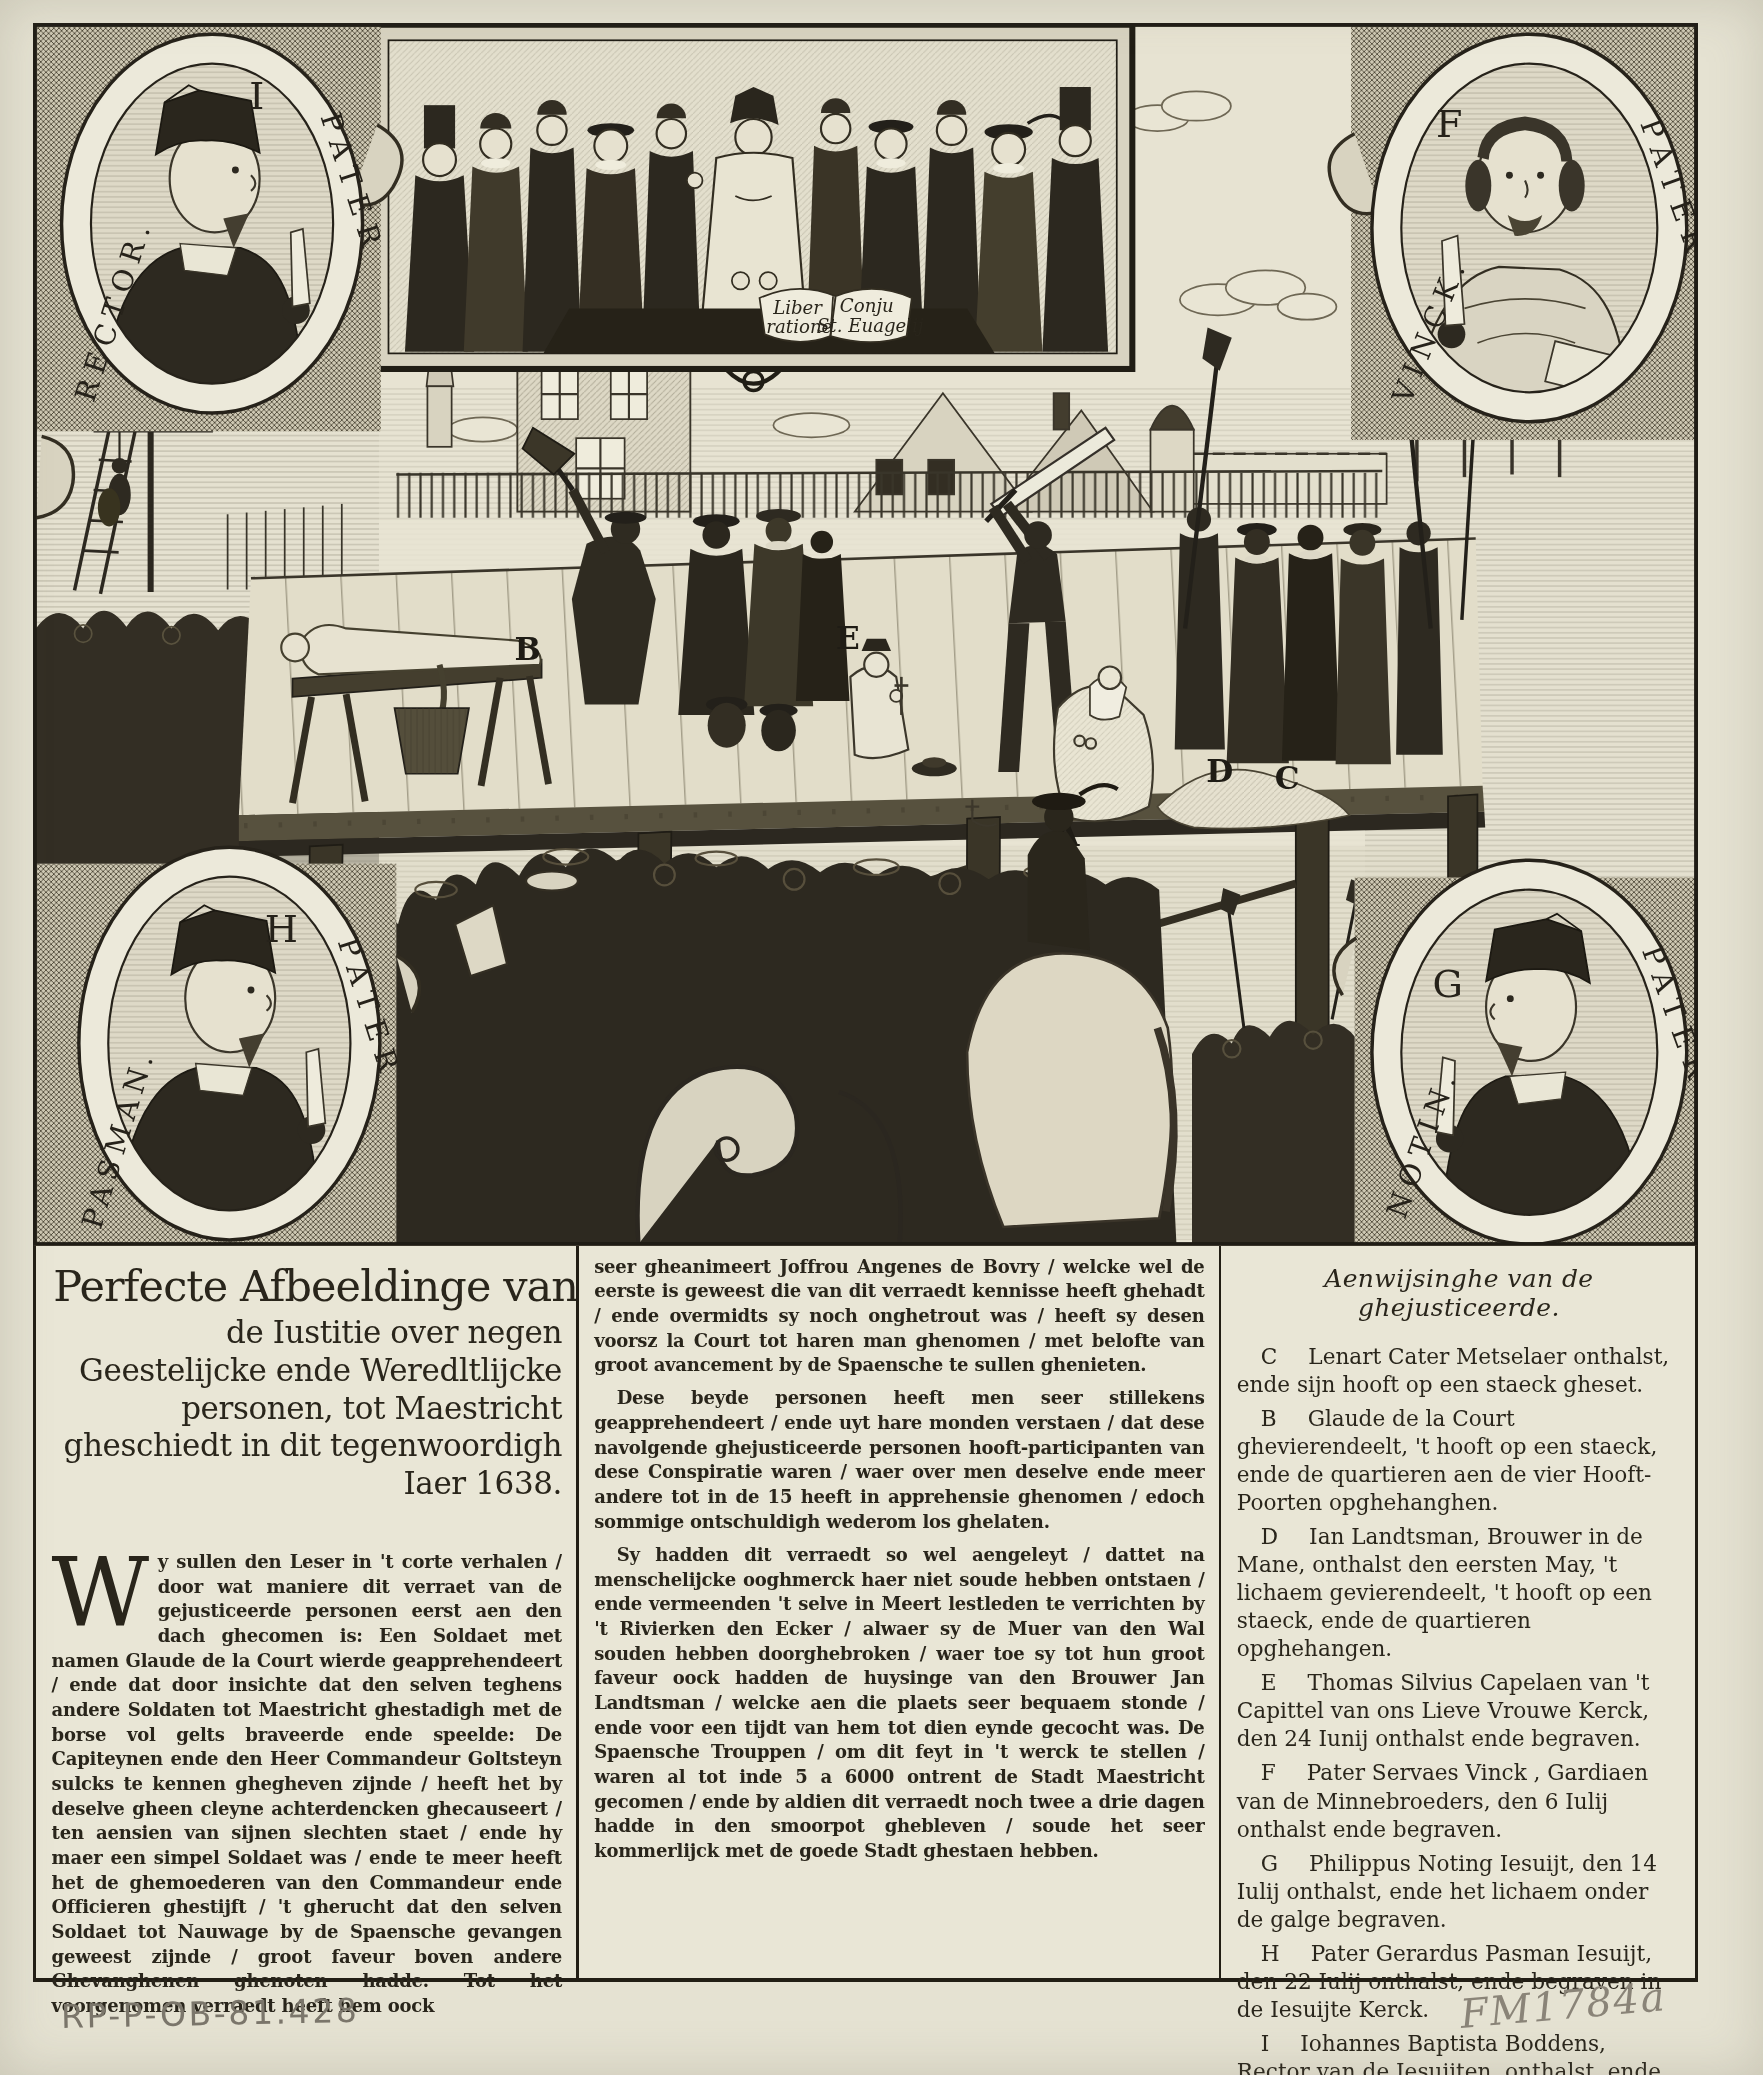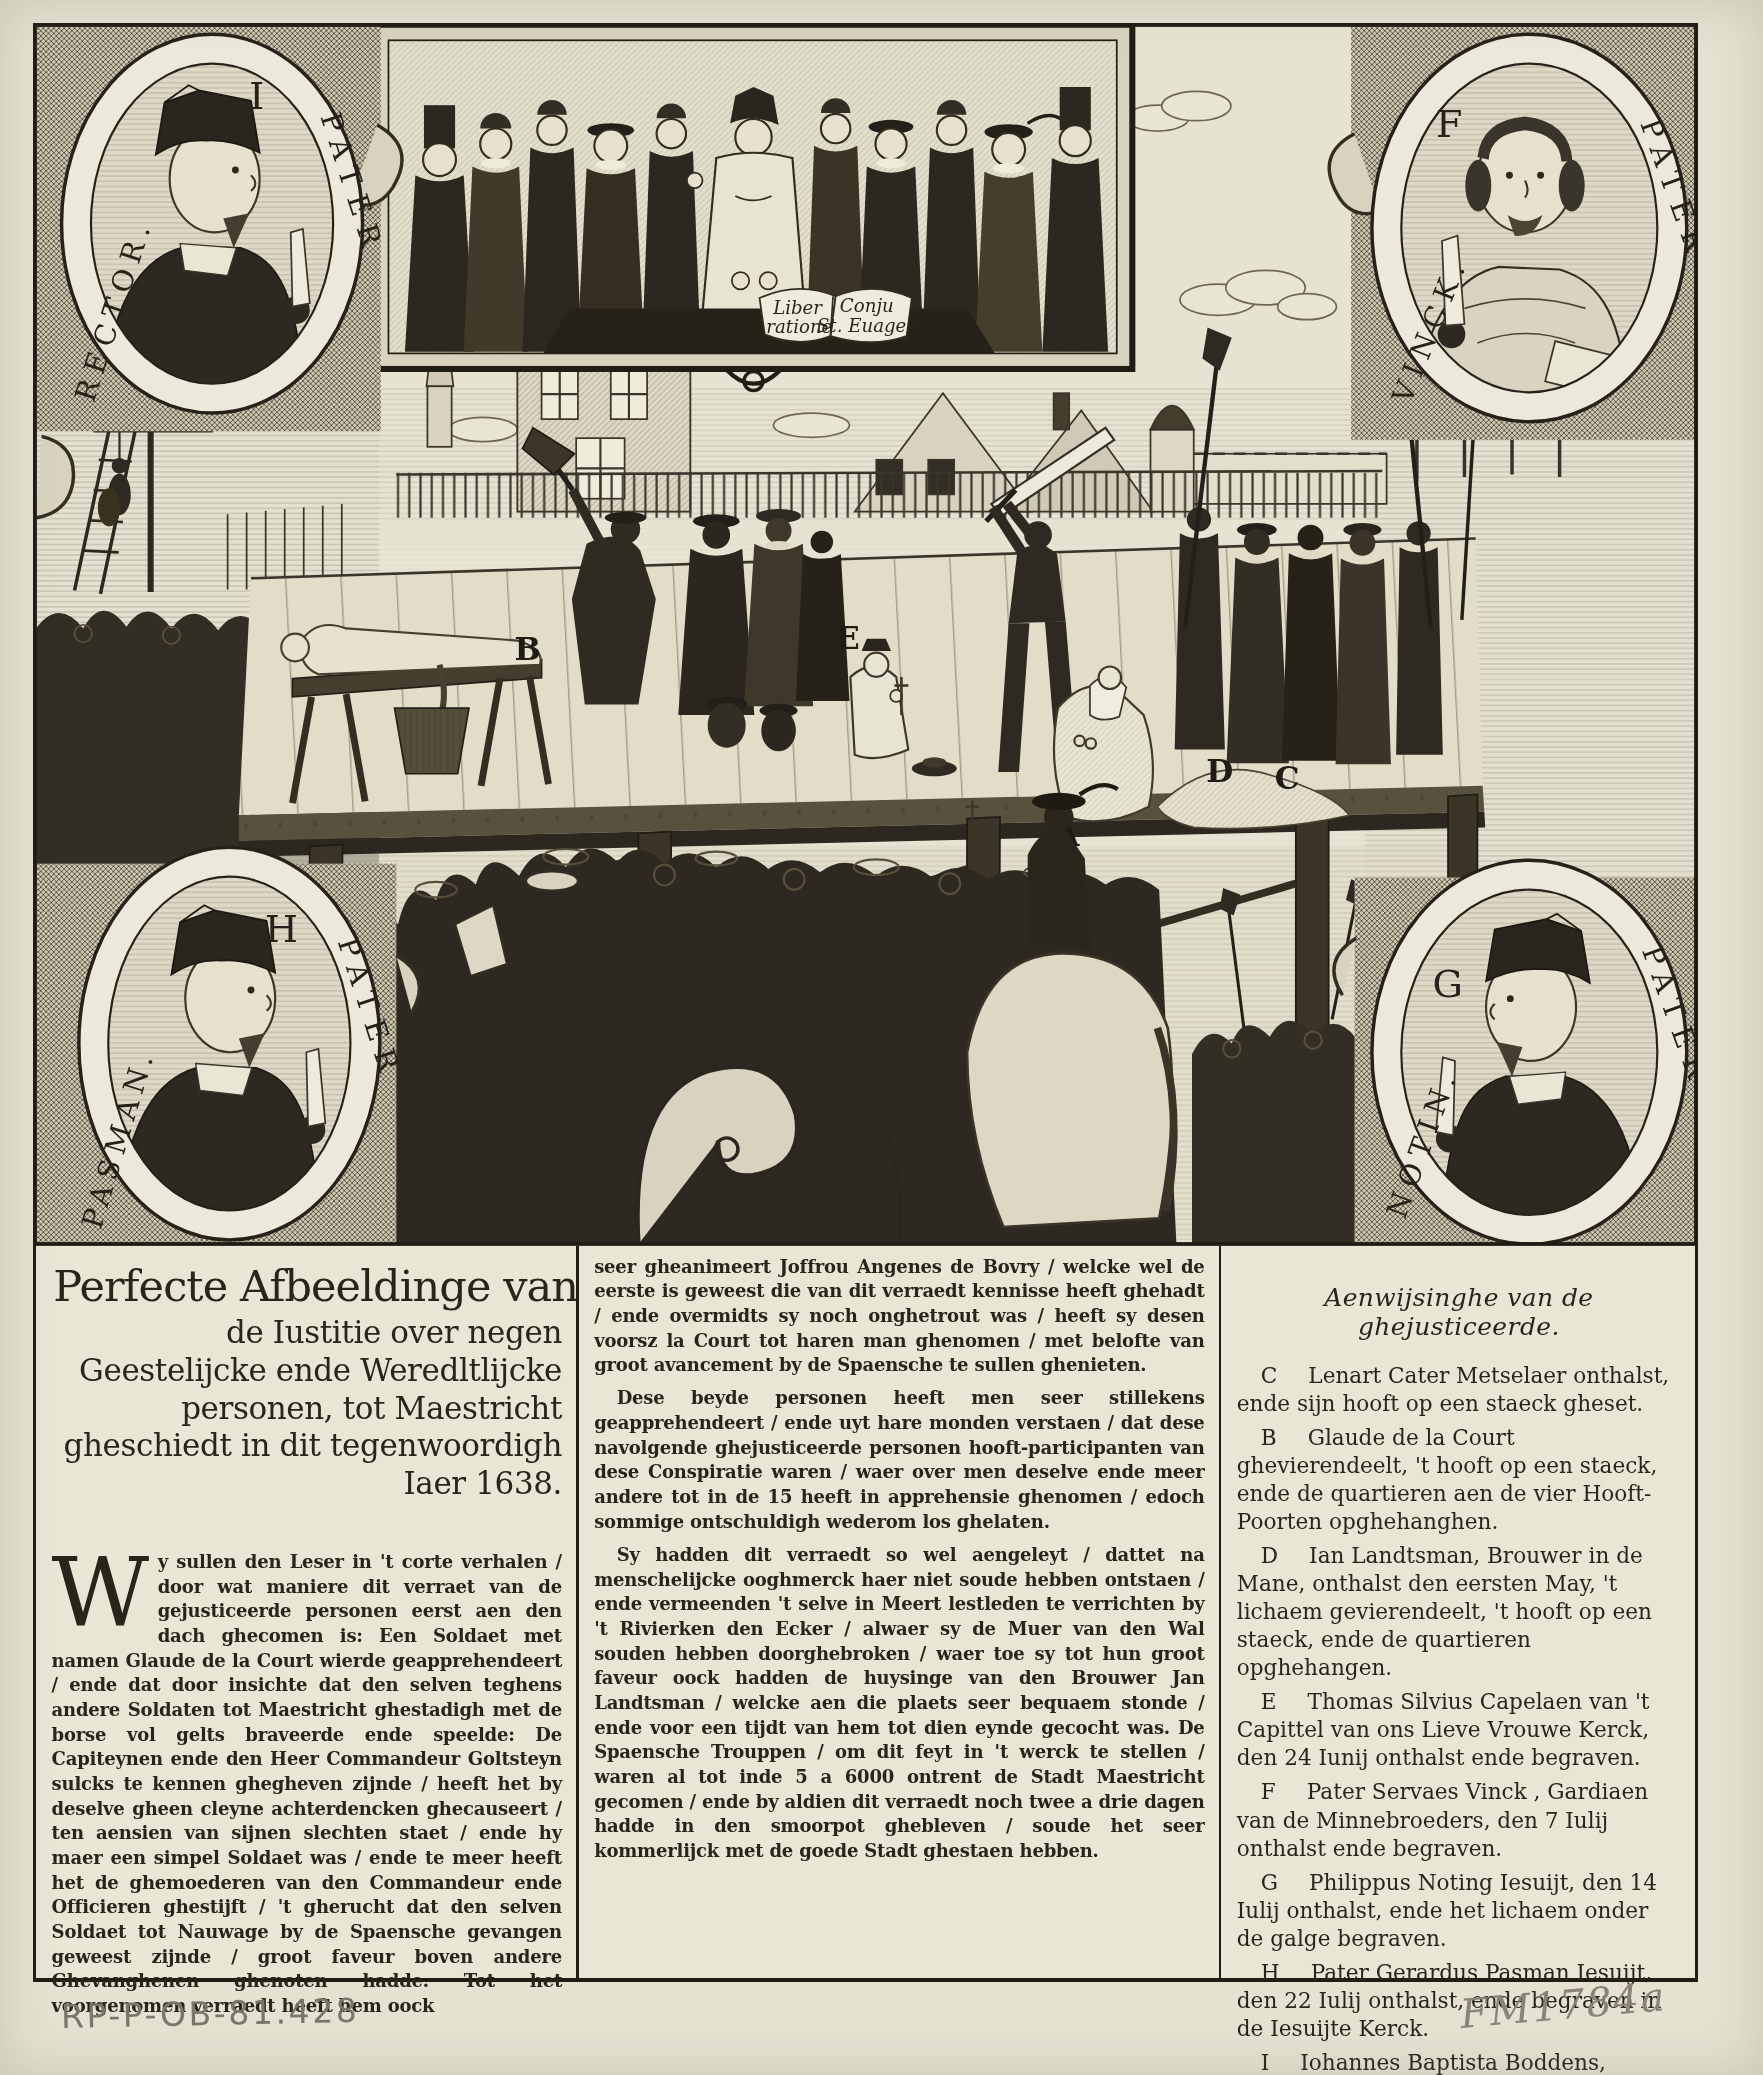--- a/index.html
+++ b/index.html
@@ -18,21 +18,21 @@
   .col.mid{width:640px;}
   .col.right{flex:1;}
   .vrule{width:2.6px;background:#221e15;}
   .title-line1{font-size:43px;line-height:1.1;margin:8.6px 0 0 1.7px;letter-spacing:-0.9px;white-space:nowrap;}
   .title-rest{font-size:31px;line-height:1.22;margin:3.5px 0 0 1.7px;letter-spacing:-0.4px;text-align:right;}
   .bl{font-weight:bold;font-size:18px;line-height:1.37;text-align:justify;letter-spacing:-0.2px;}
   .left-body{margin-top:47px;}
   .dropcap{float:left;font-size:95px;line-height:.8;padding:5.2px 8.6px 0 0;font-weight:normal;}
   .col.mid p{margin:0 0 8.6px 0;}
   .col.mid p.ind{text-indent:22.5px;}
-  .list-header{font-style:italic;font-size:25px;text-align:center;margin:28px 0 21px 0;letter-spacing:0.4px;}
+  .list-header{font-style:italic;font-size:25px;text-align:center;margin:9px 0 21px 0;letter-spacing:0.4px;}
   .item{font-size:21.6px;line-height:1.3;text-indent:24px;margin:0 0 6px 0;}
   .item .ltr{margin-right:31px;}
   .hw{position:absolute;color:#7b766b;}
   .hw-left{left:61px;top:1994px;font-family:"DejaVu Sans",sans-serif;font-size:33px;
       letter-spacing:2.6px;transform:rotate(-1.2deg);}
   .hw-right{left:1460px;top:1982px;font-style:italic;font-size:40px;color:#8a8478;
       transform:rotate(-5deg);letter-spacing:1.7px;}
 </style>
 </head>
 <body>
@@ -588,21 +588,21 @@
 
     <div class="vrule"></div>
 
     <div class="col right">
       <div class="list-header">Aenwijsinghe van de ghejusticeerde.</div>
 
       <p class="item"><span class="ltr">C</span><span>Lenart Cater Metselaer onthalst, ende sijn hooft op een staeck gheset.</span></p>
       <p class="item"><span class="ltr">B</span><span>Glaude de la Court ghevierendeelt, 't hooft op een staeck, ende de quartieren aen de vier Hooft-Poorten opghehanghen.</span></p>
       <p class="item"><span class="ltr">D</span><span>Ian Landtsman, Brouwer in de Mane, onthalst den eersten May, 't lichaem gevierendeelt, 't hooft op een staeck, ende de quartieren opghehangen.</span></p>
       <p class="item"><span class="ltr">E</span><span>Thomas Silvius Capelaen van 't Capittel van ons Lieve Vrouwe Kerck, den 24 Iunij onthalst ende begraven.</span></p>
-      <p class="item"><span class="ltr">F</span><span>Pater Servaes Vinck , Gardiaen van de Minnebroeders, den 7 Iulij onthalst ende begraven.</span></p>
+      <p class="item"><span class="ltr">F</span><span>Pater Servaes Vinck , Gardiaen van de Minnebroeders, den 6 Iulij onthalst ende begraven.</span></p>
       <p class="item"><span class="ltr">G</span><span>Philippus Noting Iesuijt, den 14 Iulij onthalst, ende het lichaem onder de galge begraven.</span></p>
       <p class="item"><span class="ltr">H</span><span>Pater Gerardus Pasman Iesuijt, den 22 Iulij onthalst, ende begraven in de Iesuijte Kerck.</span></p>
       <p class="item"><span class="ltr">I</span><span>Iohannes Baptista Boddens, Rector van de Iesuijten, onthalst, ende aen een eerlijcke plaets begraven.</span></p>
 
     </div>
   </div>
 
   <div class="hw hw-left">RP-P-OB-81.428</div>
   <div class="hw hw-right">FM1784a</div>
 

